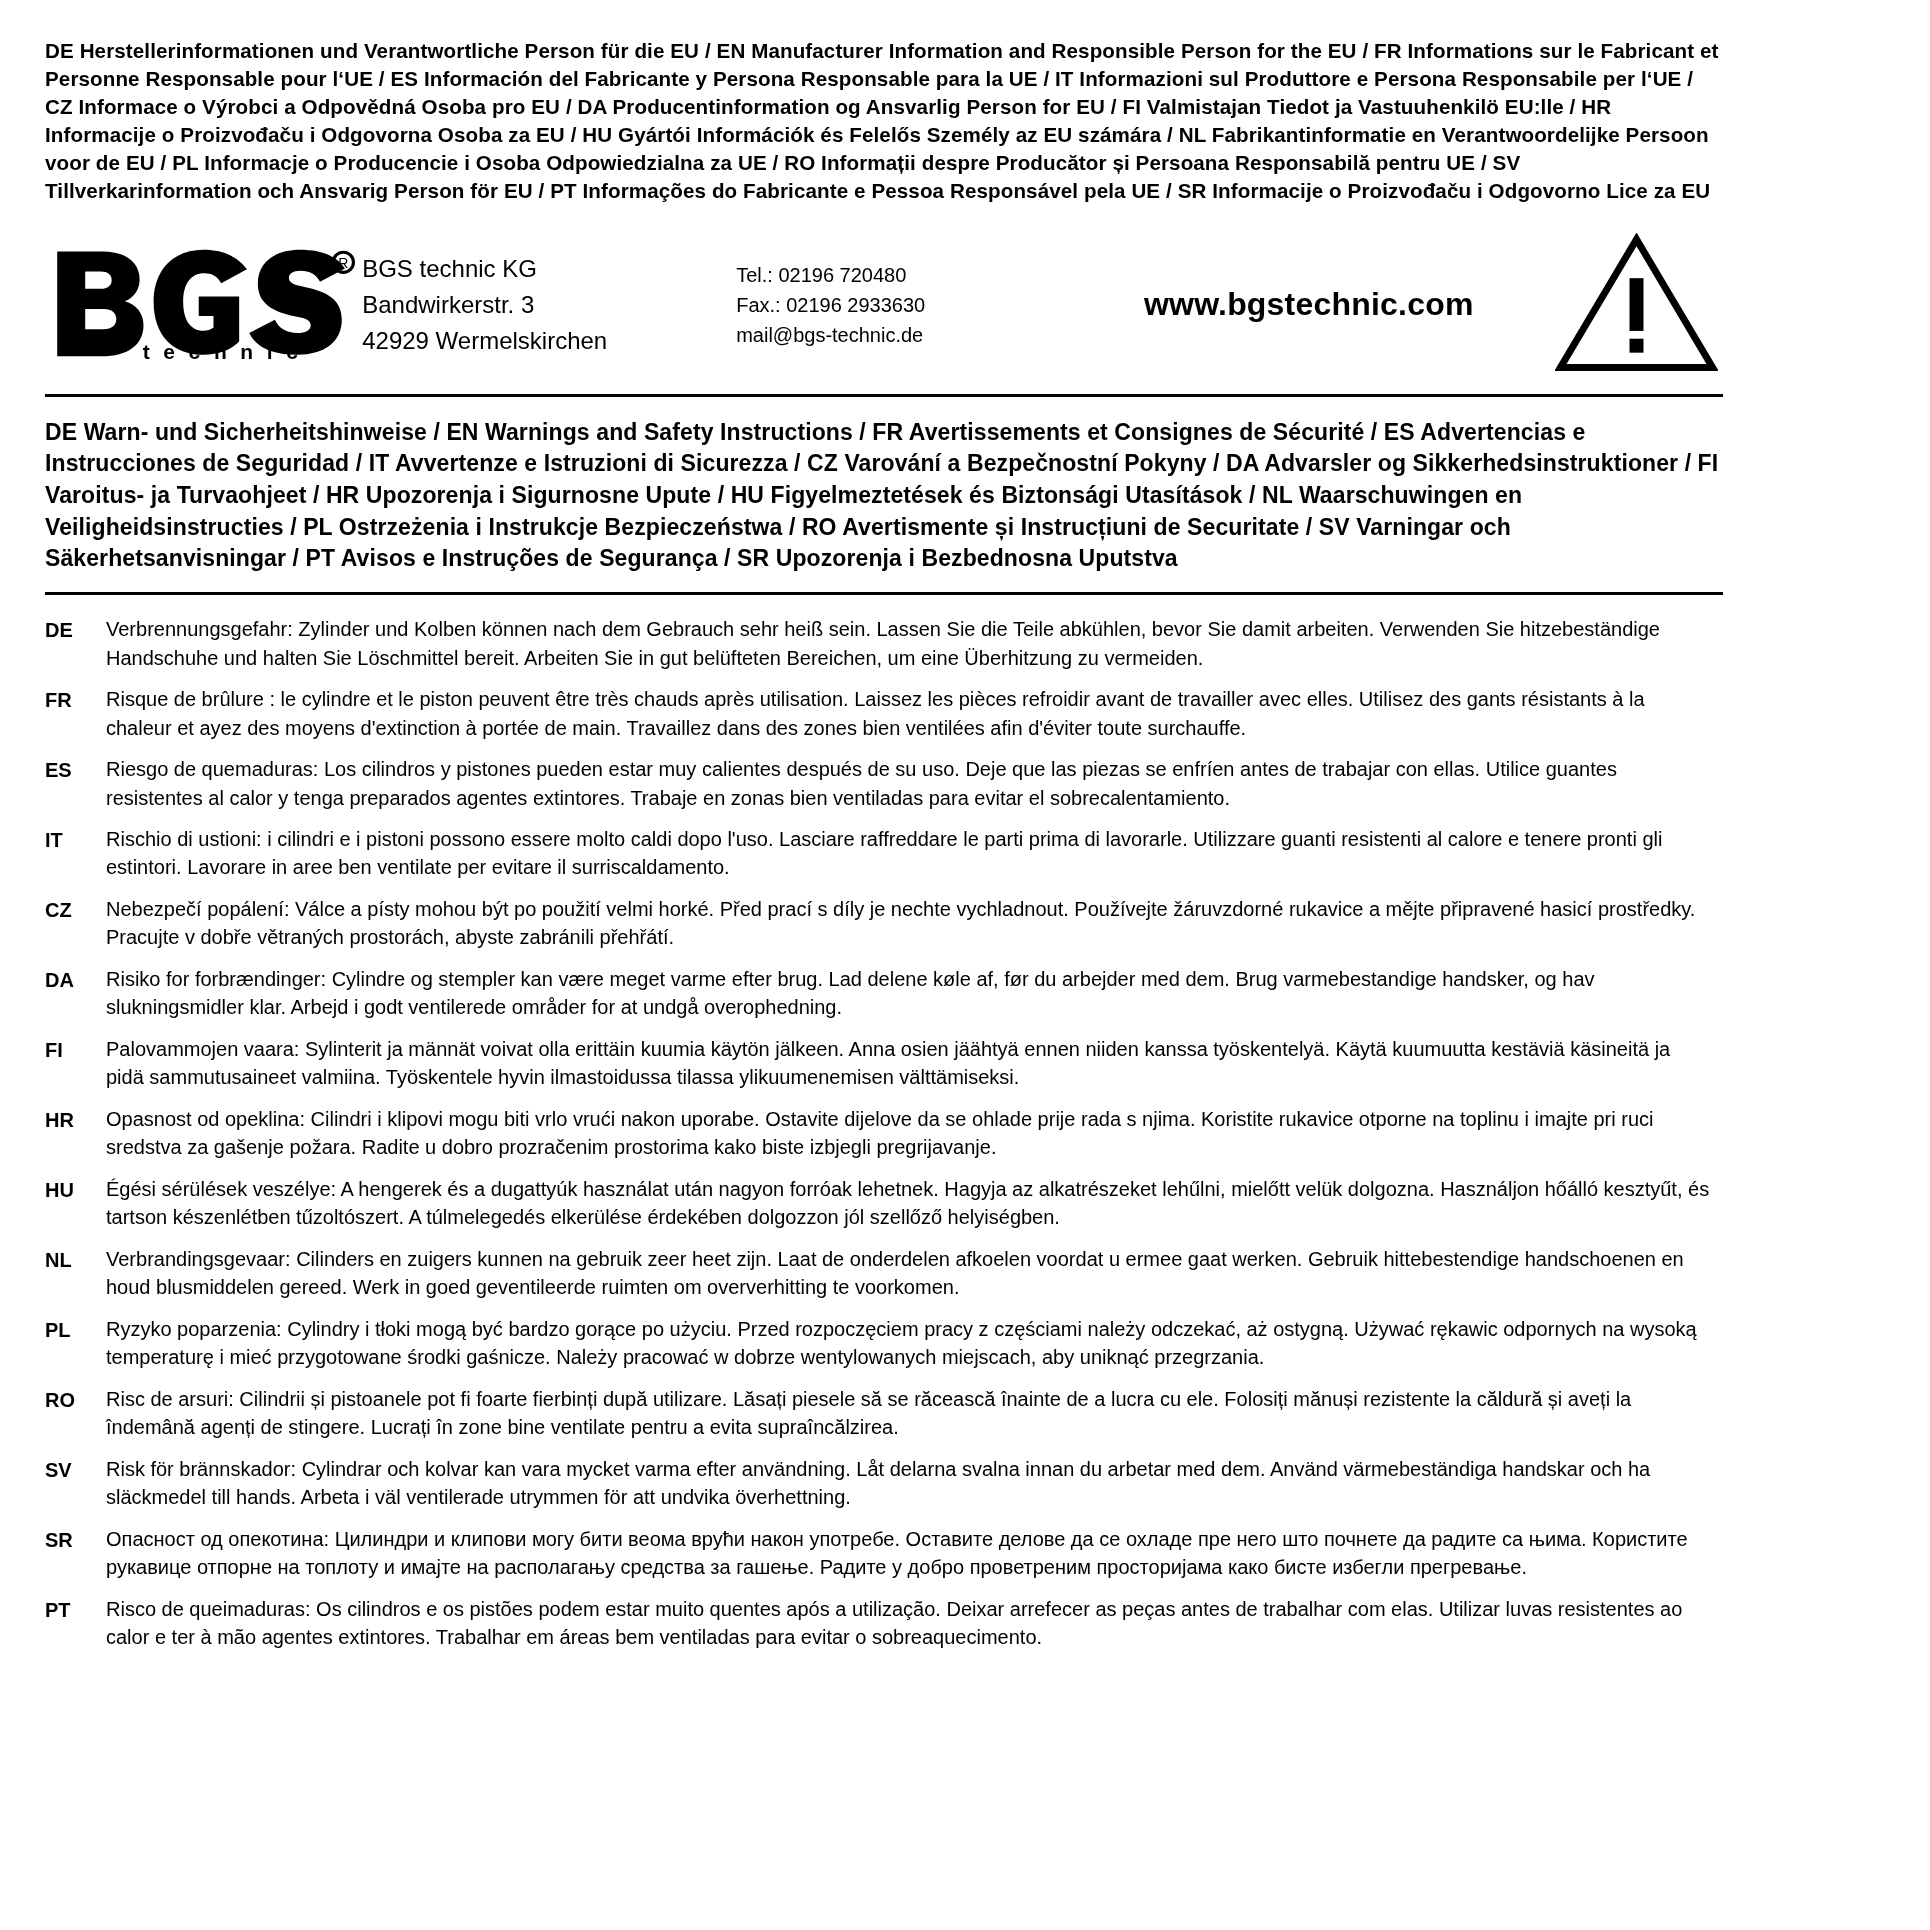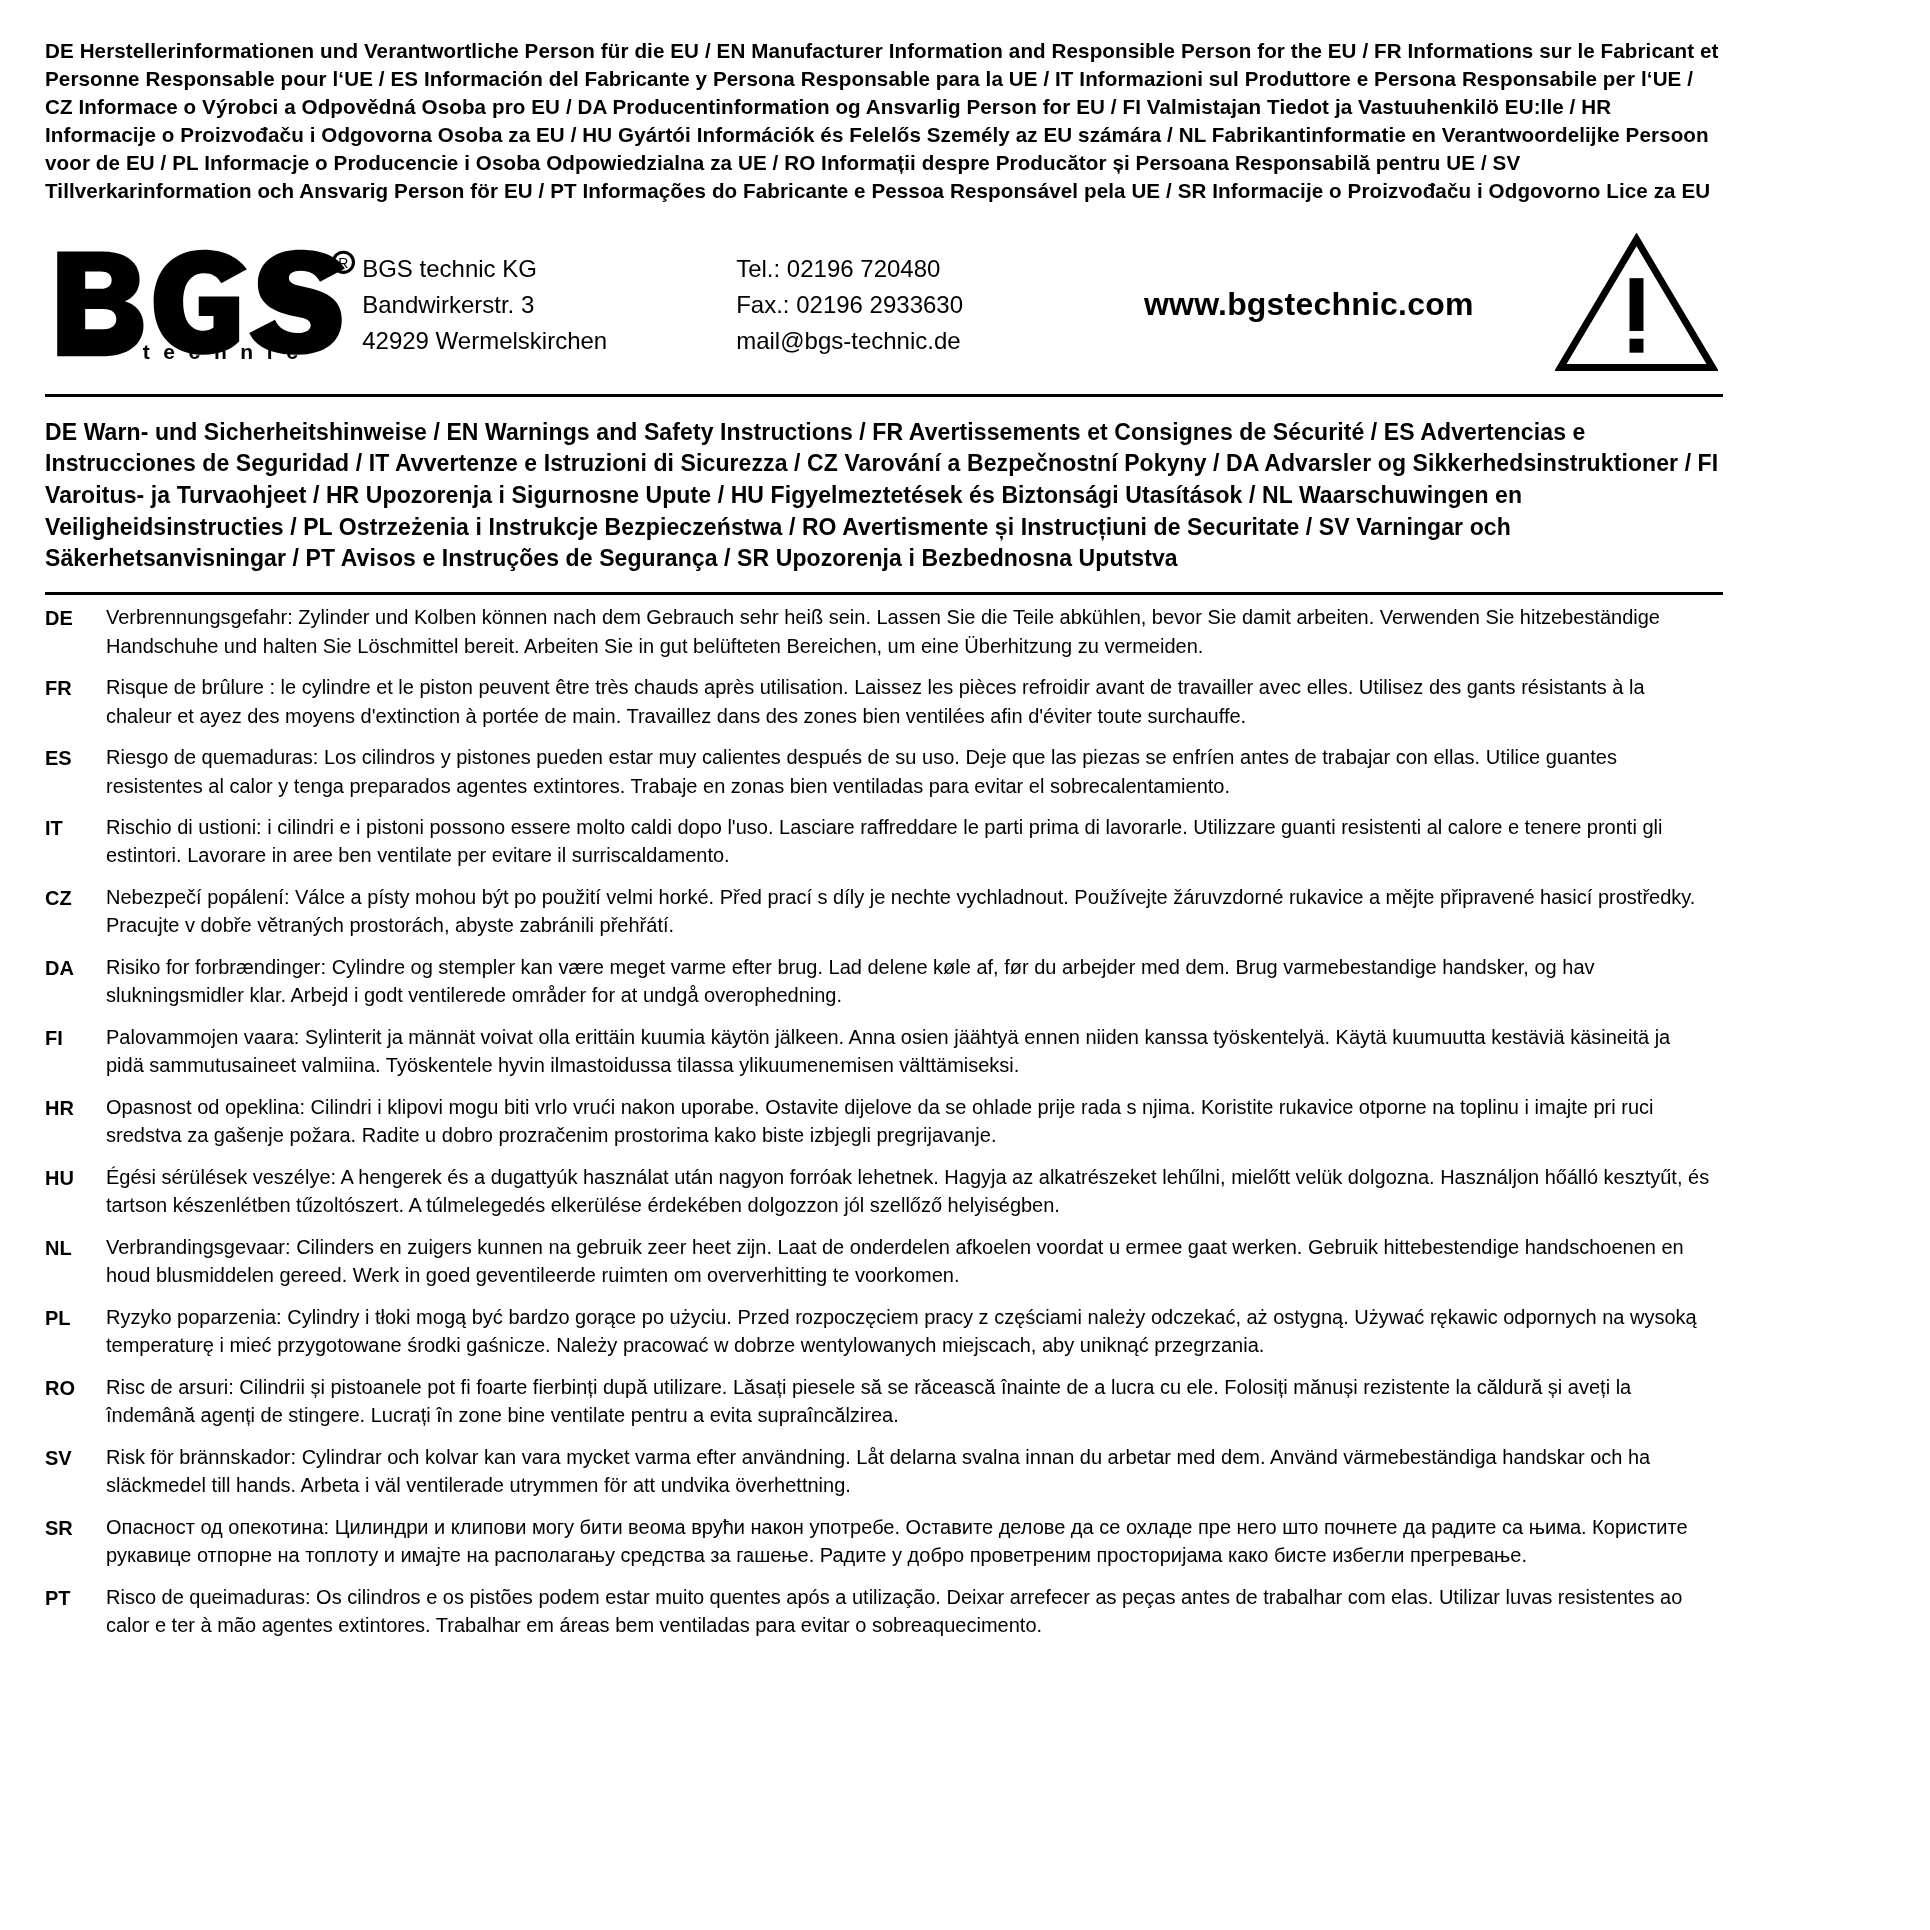--- a/index.html
+++ b/index.html
@@ -49,21 +49,21 @@
   .logo svg { display: block; }
 
   .addr {
     flex: 0 0 374px;
     font-size: 24px;
     line-height: 1.5;
     padding-top: 3.1px;
   }
   .contact {
     flex: 0 0 342px;
-    font-size: 24px;
+    font-size: 20px;
     line-height: 1.5;
     padding-top: 3.1px;
   }
   .website {
     flex: 1 1 auto;
     text-align: center;
     font-size: 32px;
     font-weight: bold;
     letter-spacing: 0.2px;
     padding-top: 3.1px;
@@ -82,21 +82,21 @@
     font-weight: bold;
     line-height: 1.38;
     letter-spacing: 0.1px;
     margin-top: 20px;
     padding-bottom: 17px;
     border-bottom: 3.1px solid #000;
   }
 
   
   .lang-list {
-    margin-top: 8px;
+    margin-top: 20px;
   }
   .lang-row {
     display: flex;
     align-items: flex-start;
     margin-bottom: 13.2px;
   }
   .lang-code {
     flex: 0 0 61px;
     font-size: 20px;
     font-weight: bold;

